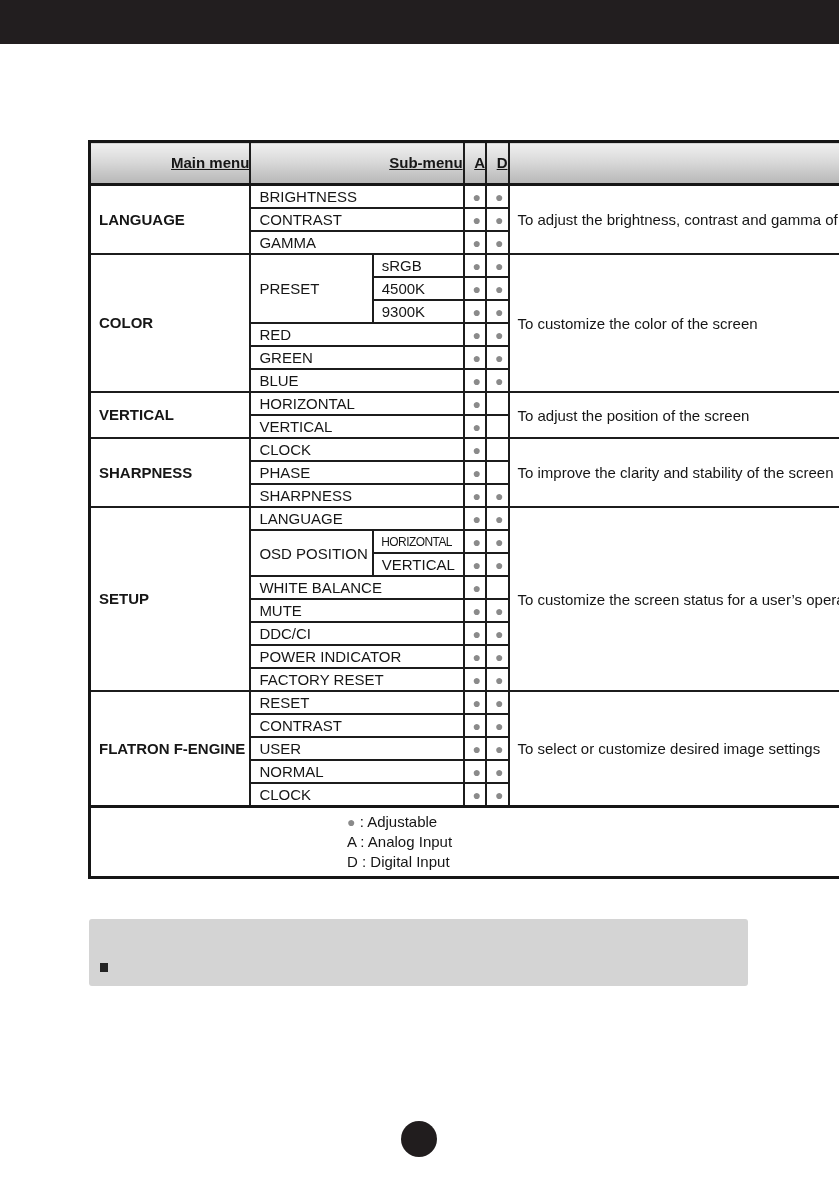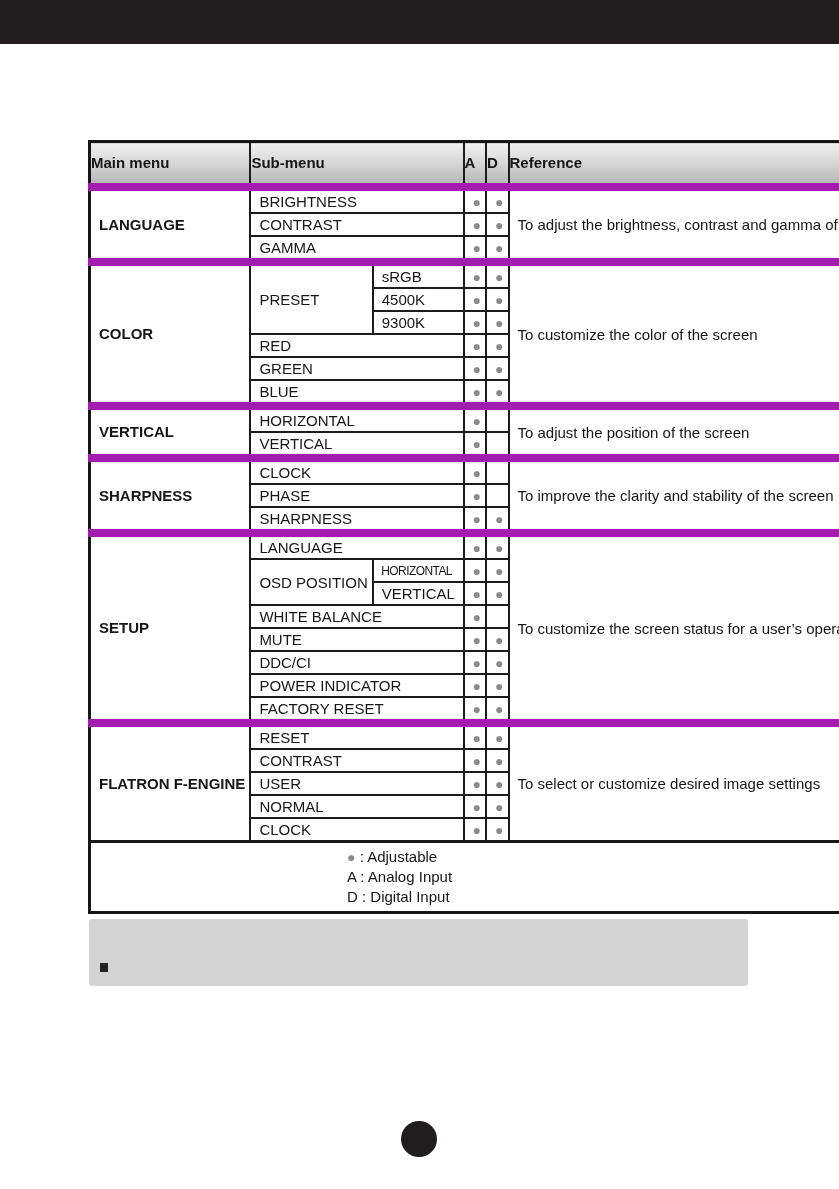--- a/index.html
+++ b/index.html
@@ -18,24 +18,24 @@
     border-collapse:collapse;table-layout:fixed;
     border:3px solid #161616;
     font-size:15px;line-height:18px;color:#161616;
   }
   table.osd td,table.osd th{
     border:2px solid #1c1c1c;height:21px;padding:0 4px 0 8px;
     text-align:left;vertical-align:middle;overflow:hidden;white-space:nowrap;
   }
   table.osd th{
     background:linear-gradient(180deg,#f0f0f0 0%,#d9d9d9 45%,#b7b7b7 100%);
-    border-bottom:3px solid #161616;font-weight:bold;text-align:left;
-    height:40px;padding:0;
-  }
-  tr.secstart td{border-top:8px solid #a21caf;}
+    border-bottom:3px solid #161616;font-weight:bold;text-align:right;
+    height:40px;padding:0;text-decoration:underline;
+  }
+  tr.secstart td{border-top:2px solid #a21caf;}
   td.m{font-weight:bold;}
   td.pre{white-space:pre-line;line-height:19px;}
   td.dotc{text-align:center;padding:0;font-size:14px;color:#8a8a8a;}
   td.r{white-space:normal;line-height:19px;padding:0 6px 0 9px;}
   td.cond{font-size:13px;letter-spacing:-0.6px;transform:scaleX(0.92);transform-origin:left center;}
   tr.legendrow td{
     border-top:3px solid #161616;height:68px;padding:0 0 0 256px;
     vertical-align:middle;white-space:normal;
   }
   .legend-line{line-height:20px;font-size:15px;color:#161616;}

